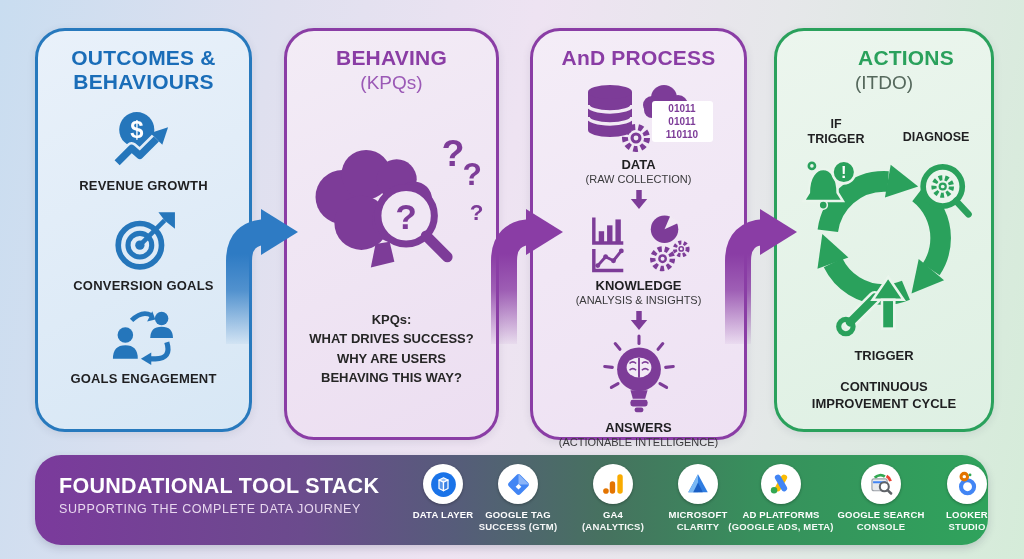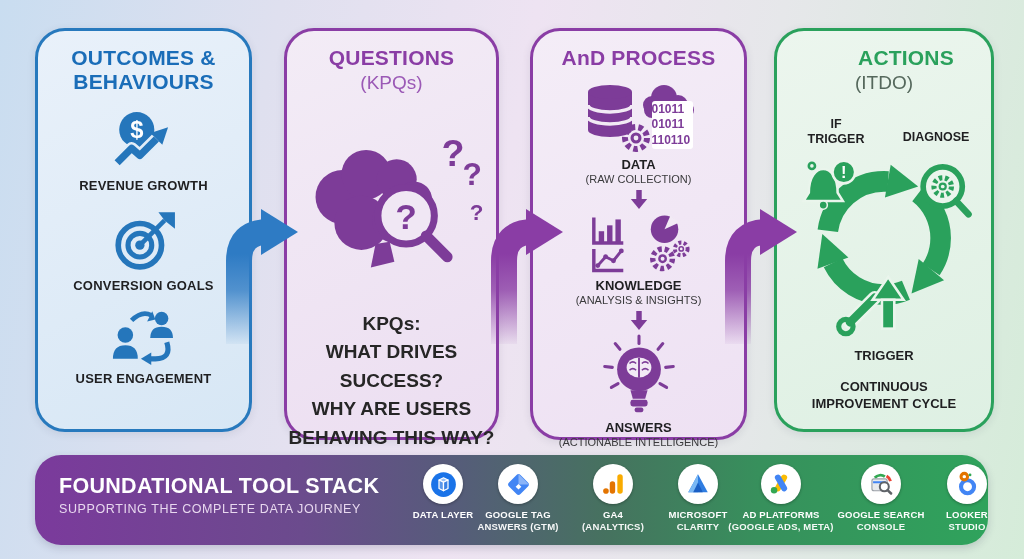--- a/index.html
+++ b/index.html
@@ -11,26 +11,26 @@
   .p2{left:284px;width:209px;height:406px;border-color:#8a3da5;background:linear-gradient(155deg,#f3ecf6,#ecdef1);}
   .p3{left:530px;width:211px;height:406px;border-color:#8a3da5;background:linear-gradient(155deg,#f4edf7,#eee1f3);}
   .p4{left:774px;width:214px;height:398px;border-color:#2aa15c;background:linear-gradient(155deg,#ecf6ee,#def0e3);}
   .pre{white-space:pre-line;}
   .panel-title{font-weight:bold;text-align:center;font-size:21px;line-height:1.12;letter-spacing:.2px;margin-top:15px;}
   .t-blue{color:#1a6db8;} .t-purple{color:#8a3da5;} .t-green{color:#2aa15c;padding-left:44px;}
   .panel-sub{text-align:center;font-size:19px;margin-top:2px;font-weight:400;}
   .s-purple{color:#9b59b6;} .s-gray{color:#55685c;}
   .col{display:flex;flex-direction:column;align-items:center;}
   .item-label{font-size:13px;font-weight:bold;color:#1f1f21;letter-spacing:.2px;text-align:center;}
-  .kpq-body{margin-top:26px;text-align:center;font-size:19px;font-weight:bold;color:#262626;line-height:1.5;}
+  .kpq-body{margin-top:26px;text-align:center;font-size:13px;font-weight:bold;color:#262626;line-height:1.5;}
   .step-label{font-size:13px;font-weight:bold;color:#1f1f21;margin-top:3px;}
   .step-sub{font-size:11px;color:#3a3a3c;margin-top:1px;}
   .data-icon-wrap{position:relative;width:118px;height:74px;}
   .binary{position:absolute;left:72px;top:21px;width:41px;background:#ffffff;border-radius:3px;
-    color:#7d3c98;font-size:12px;font-weight:bold;line-height:1.3;text-align:left;padding:1px 0;}
+    color:#7d3c98;font-size:10px;font-weight:bold;line-height:1.3;text-align:center;padding:1px 10px;}
   .flow-arrow{position:absolute;top:199px;width:100px;height:145px;}
   .fa1{left:213px;} .fa2{left:478px;} .fa3{left:712px;}
   .p4-label{position:absolute;font-size:12.5px;font-weight:bold;color:#1f1f21;text-align:center;line-height:1.2;}
   .lbl-trigger{left:22px;top:86px;width:74px;}
   .lbl-diagnose{right:12px;top:99px;width:86px;}
   .lbl-optimise{left:0;top:317px;width:100%;font-size:13px;}
   .p4-footer{position:absolute;left:0;top:348px;width:100%;text-align:center;
     font-size:13px;font-weight:bold;color:#1f1f21;line-height:1.3;}
   .cycle-svg{position:absolute;left:50%;top:104px;transform:translateX(-50%);}
   .toolbar{position:absolute;left:35px;top:455px;width:953px;height:90px;border-radius:26px;
@@ -81,25 +81,25 @@
           <path d="M3 50 q0-13 12-13 q12 0 12 13 z"></path>
           <circle cx="50" cy="11" r="6.5"></circle>
           <path d="M39 30 q0-11 11-11 q11 0 11 11 z"></path>
         </g>
         <path d="M21 13 Q31 3 40 8" fill="none" stroke="#2576bb" stroke-width="4.5"></path>
         <polygon points="44,12 36,14 41,4" fill="#2576bb"></polygon>
         <path d="M55 34 Q60 50 44 50 L38 50" fill="none" stroke="#2576bb" stroke-width="5"></path>
         <polygon points="30,50 40,44 40,56" fill="#2576bb"></polygon>
       </svg>
     </div>
-    <div class="item-label" style="margin-top:6px;">USER ENGAGEMENT</div>
+    <div class="item-label" style="margin-top:6px;">GOALS ENGAGEMENT</div>
   </div>
 
   <div class="panel p2 col">
-    <div class="panel-title t-purple">QUESTIONS</div>
+    <div class="panel-title t-purple">BEHAVING</div>
     <div class="panel-sub s-purple">(KPQs)</div>
     <div style="margin-top:30px;">
       <svg width="190" height="160" viewBox="0 0 160 136">
         <g fill="#7d3c98">
           <circle cx="38" cy="62" r="23"></circle>
           <circle cx="58" cy="43" r="21"></circle>
           <circle cx="84" cy="47" r="17"></circle>
           <circle cx="54" cy="84" r="23"></circle>
           <circle cx="82" cy="82" r="19"></circle>
           <circle cx="99" cy="64" r="15"></circle>
@@ -316,21 +316,21 @@
     </div>
 
     <div class="tool" style="left:433px;width:100px;">
       <div class="tool-circle">
         <svg width="27" height="27" viewBox="0 0 24 24">
           <rect x="4.8" y="4.8" width="14.4" height="14.4" rx="2.5" transform="rotate(45 12 12)" fill="#4285f4"></rect>
           <polygon points="12,2.6 21.4,12 12,12" fill="#8ab4f8"></polygon>
           <rect x="10.2" y="12.2" width="3.6" height="3.6" transform="rotate(45 12 14)" fill="#fff"></rect>
         </svg>
       </div>
-      <div class="tool-label"><span>GOOGLE TAG</span><br><span class="l2">ANSWERS (GTM)</span></div>
+      <div class="tool-label"><span>GOOGLE TAG</span><br><span class="l2">SUCCESS (GTM)</span></div>
     </div>
 
     <div class="tool" style="left:528px;width:100px;">
       <div class="tool-circle">
         <svg width="26" height="26" viewBox="0 0 24 24">
           <rect x="16" y="3" width="5" height="18" rx="2.5" fill="#f9ab00"></rect>
           <rect x="9" y="9.5" width="5" height="11.5" rx="2.5" fill="#e37400"></rect>
           <circle cx="5.5" cy="18.5" r="2.6" fill="#e37400"></circle>
         </svg>
       </div>

